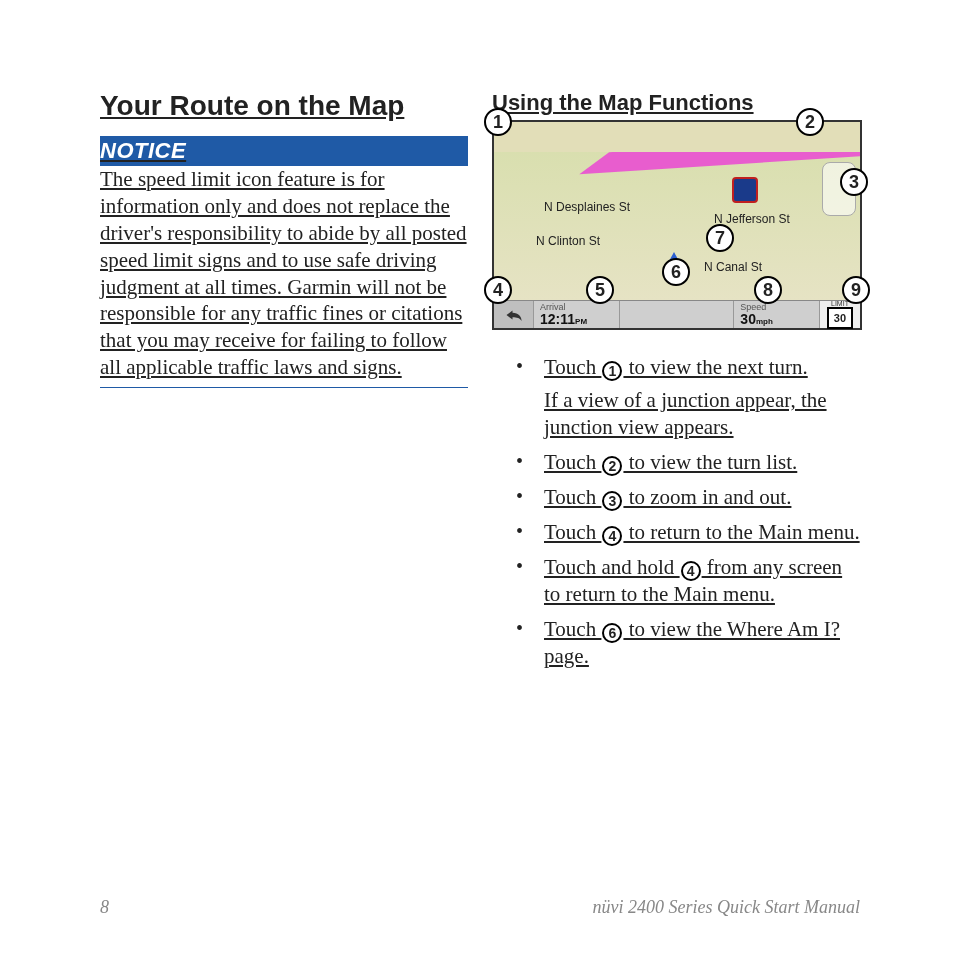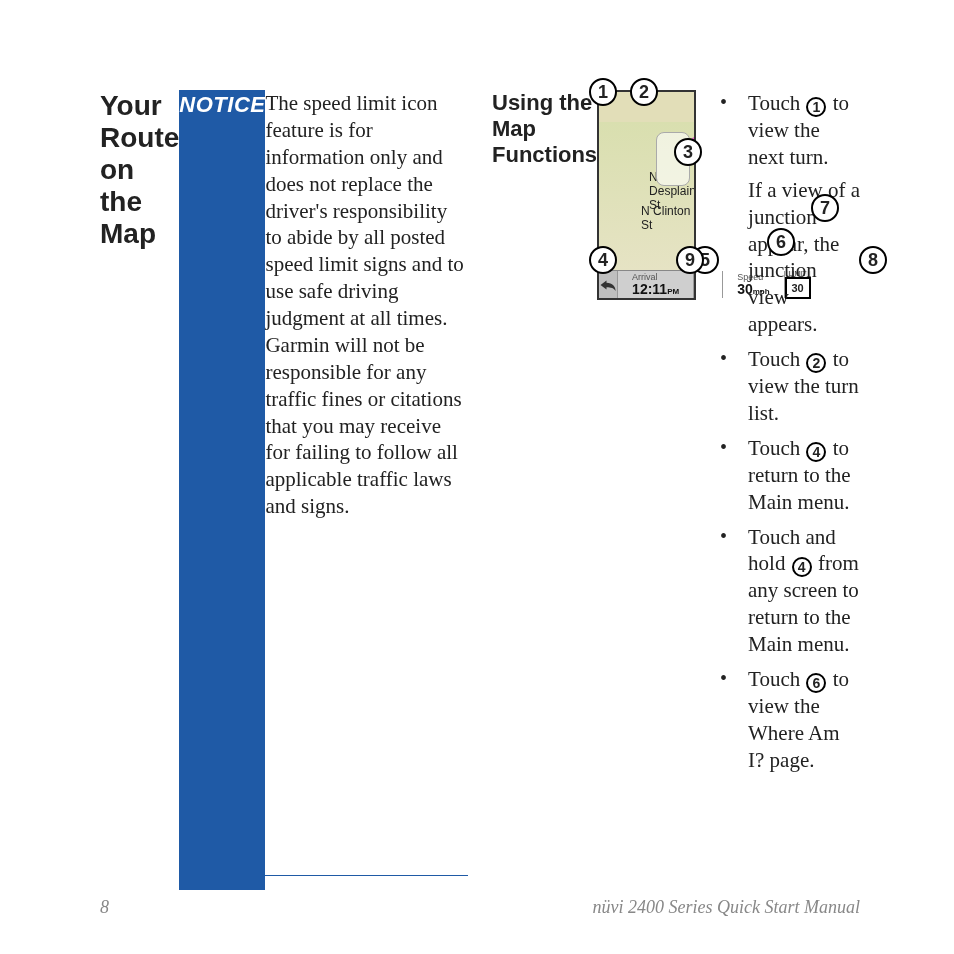--- a/index.html
+++ b/index.html
@@ -16,21 +16,22 @@
     left: 100px;
     top: 90px;
     width: 760px;
     height: 800px;
     display: flex;
     gap: 24px;
   }
   .col {
     width: 368px;
     display: flex;
-    flex-direction: row;
+    flex-direction: column;
+    text-decoration: underline;
   }
   h2.title {
     font-family: Arial, Helvetica, sans-serif;
     font-weight: bold;
     font-size: 28px;
     color: #222;
     margin-bottom: 14px;
   }
   .notice {
     background: #1f5aa6;
@@ -123,21 +124,21 @@
   .gps-bottom {
     position:absolute; left:0; right:0; bottom:0; height:28px;
     background:#cfcfcf; display:flex; font-family:Arial; font-size:13px;
     border-top:1px solid #888;
   }
   .gps-back {
     width:40px; background:#bfbfbf; display:flex;align-items:center;justify-content:center;
     border-right:1px solid #999;
   }
   .gps-cell {
-    flex:1; padding:1px 14px; border-right:1px solid #999;
+    flex:1; padding:1px 6px; border-right:1px solid #999;
     display:flex; flex-direction:column; justify-content:center;
   }
   .gps-cell .lbl { font-size:9px; color:#555; line-height:1; }
   .gps-cell .val { font-size:14px; color:#111; font-weight:bold; line-height:1; }
   .gps-limit {
     width:40px; display:flex; flex-direction:column; align-items:center; justify-content:center;
     background:#eee;
   }
   .gps-limit .sign { width:26px;height:22px;background:#fff;border:2px solid #000; font-size:11px; text-align:center; font-weight:bold; line-height:18px;}
   .gps-limit .lbl2 { font-size:7px; color:#333; }
@@ -258,20 +259,21 @@
       <div class="callout" style="left:92px;top:154px">5</div>
       <div class="callout" style="left:168px;top:136px">6</div>
       <div class="callout" style="left:212px;top:102px">7</div>
       <div class="callout" style="left:260px;top:154px">8</div>
       <div class="callout" style="right:-10px;top:154px">9</div>
     </div>
 
     <ul class="fnlist">
         <li><span>Touch </span><span class="circ">1</span><span> to view the next turn.</span><span class="subline">If a view of a junction appear, the junction view appears.</span></li>
         <li><span>Touch </span><span class="circ">2</span><span> to view the turn list.</span></li>
+        <li><span>Touch </span><span class="circ">3</span><span> to zoom in and out.</span></li>
         <li><span>Touch </span><span class="circ">4</span><span> to return to the Main menu.</span></li>
         <li><span>Touch and hold </span><span class="circ">4</span><span> from any screen to return to the Main menu.</span></li>
         <li><span>Touch </span><span class="circ">6</span><span> to view the Where Am I? page.</span></li>
       </ul>
   </div>
 </div>
 
 <div class="footer">
   <span>8</span>
   <span>nüvi 2400 Series Quick Start Manual</span>

